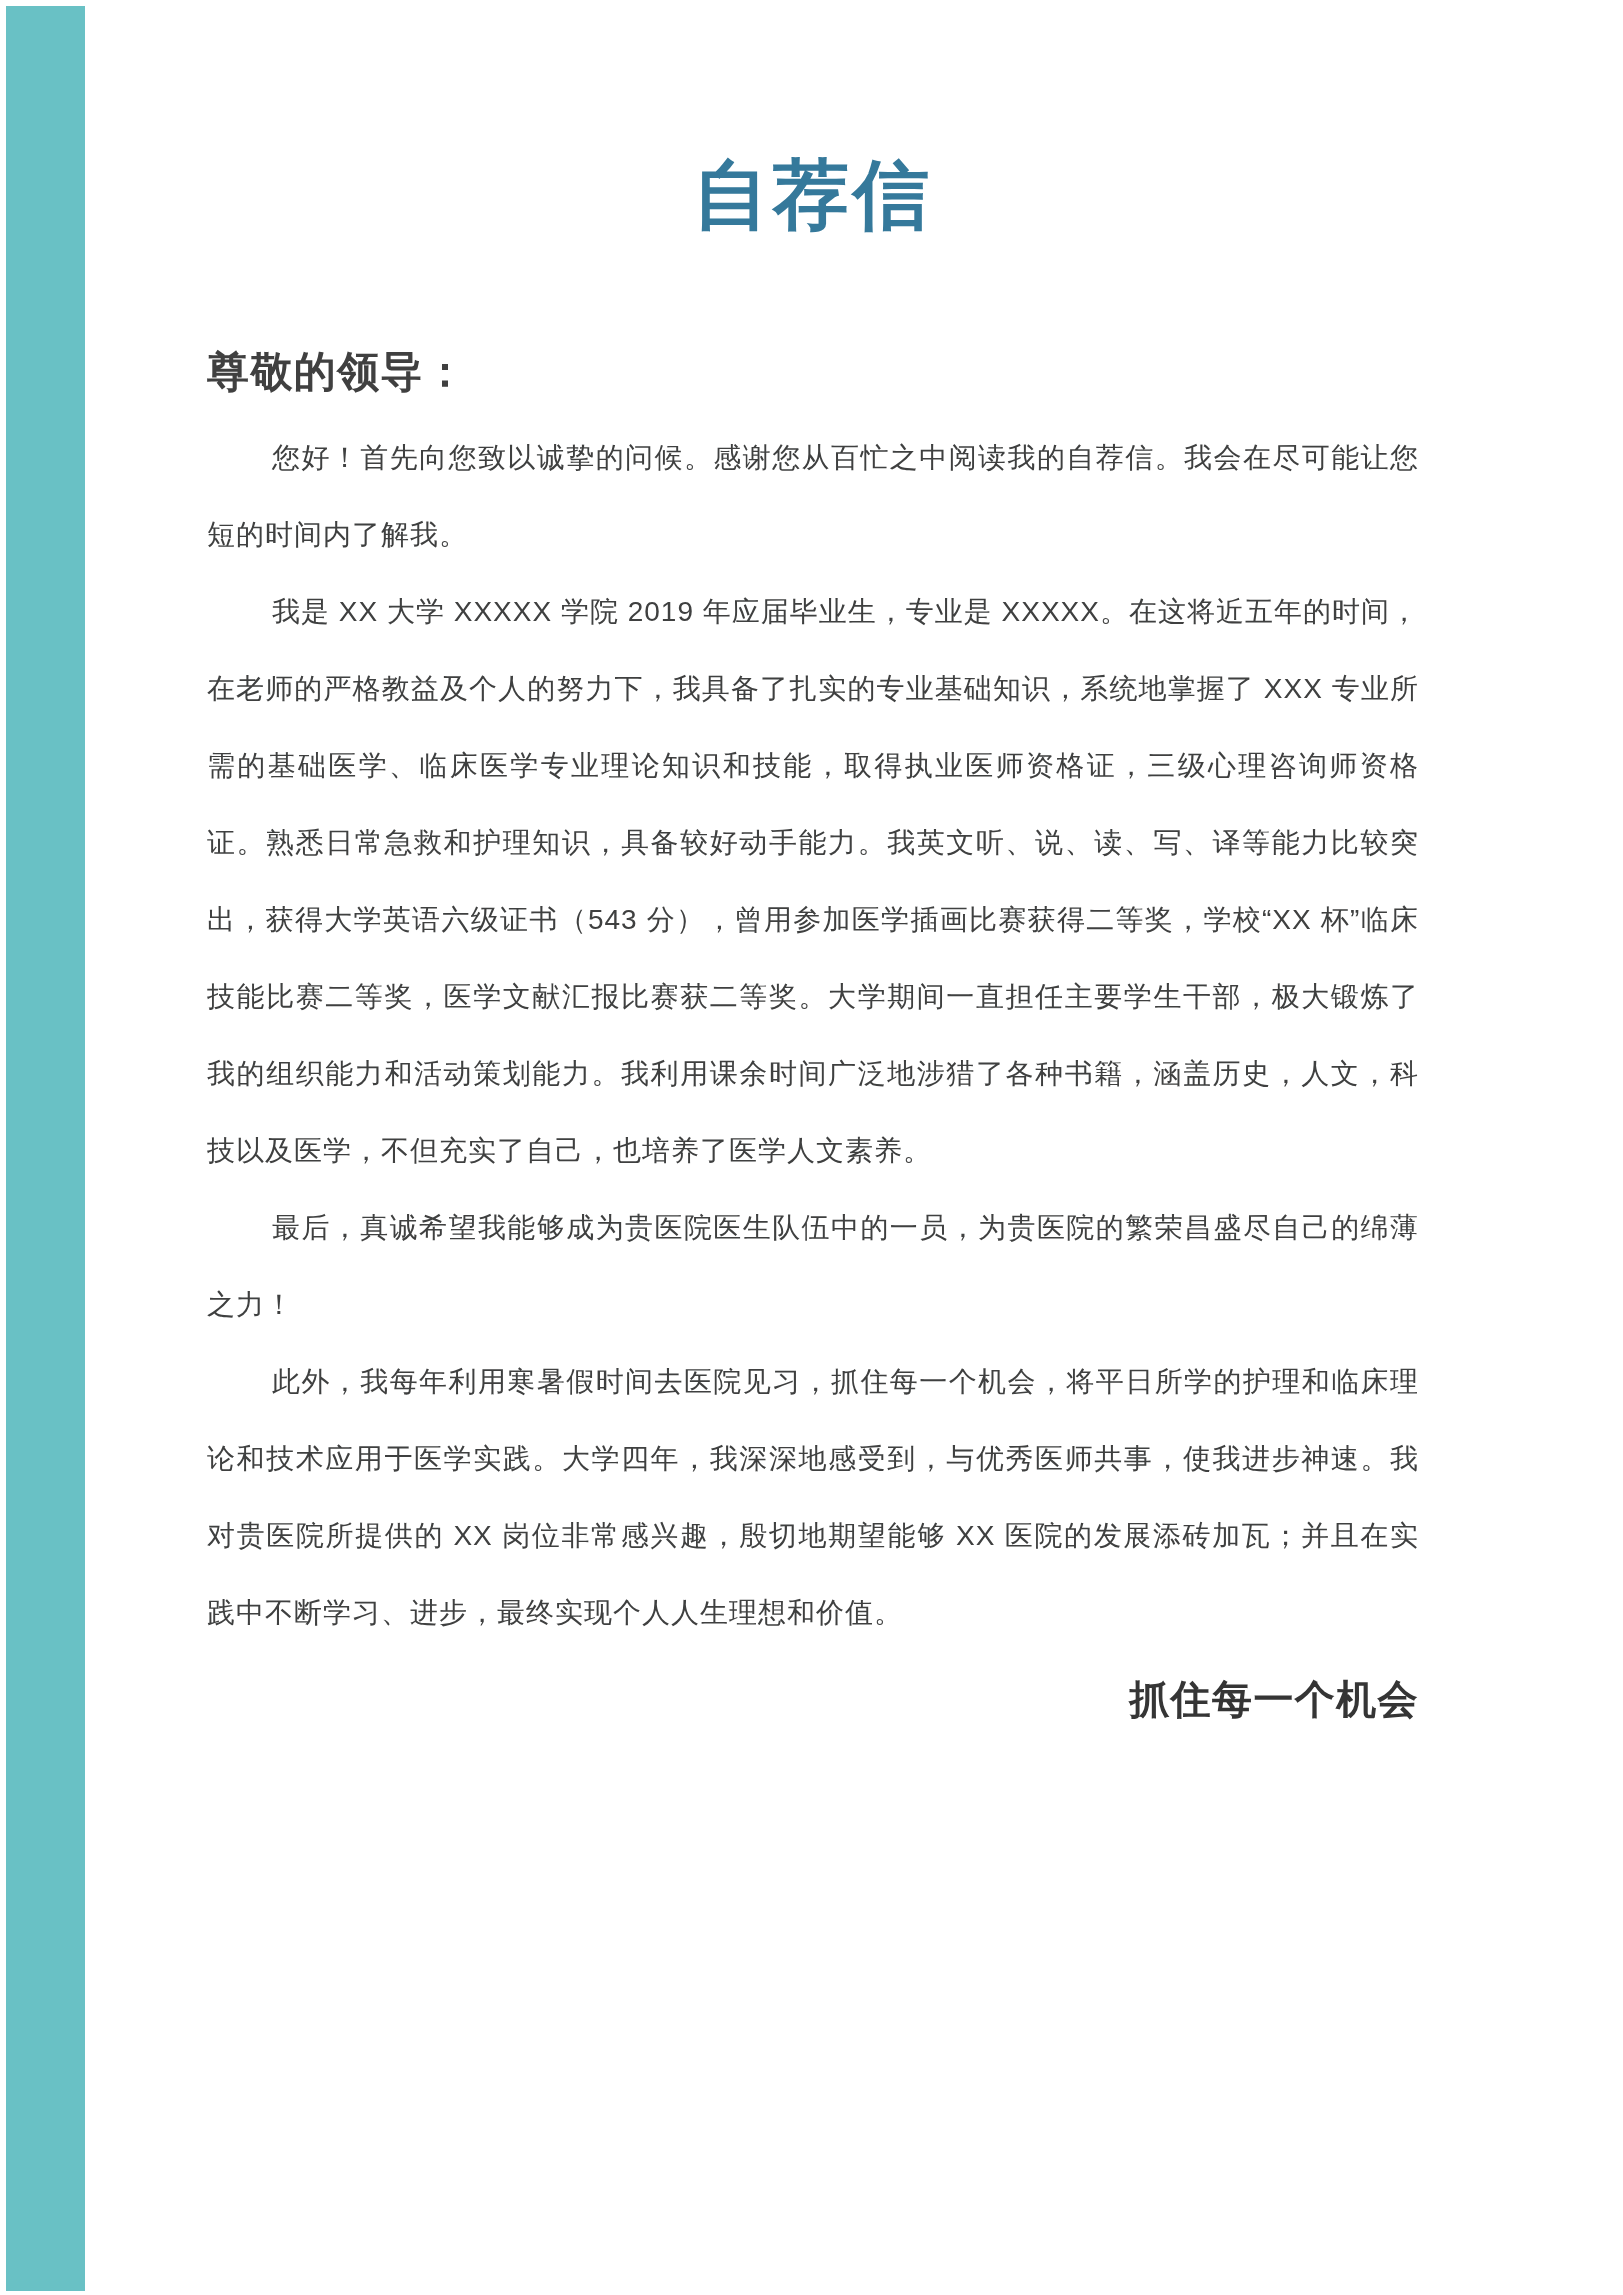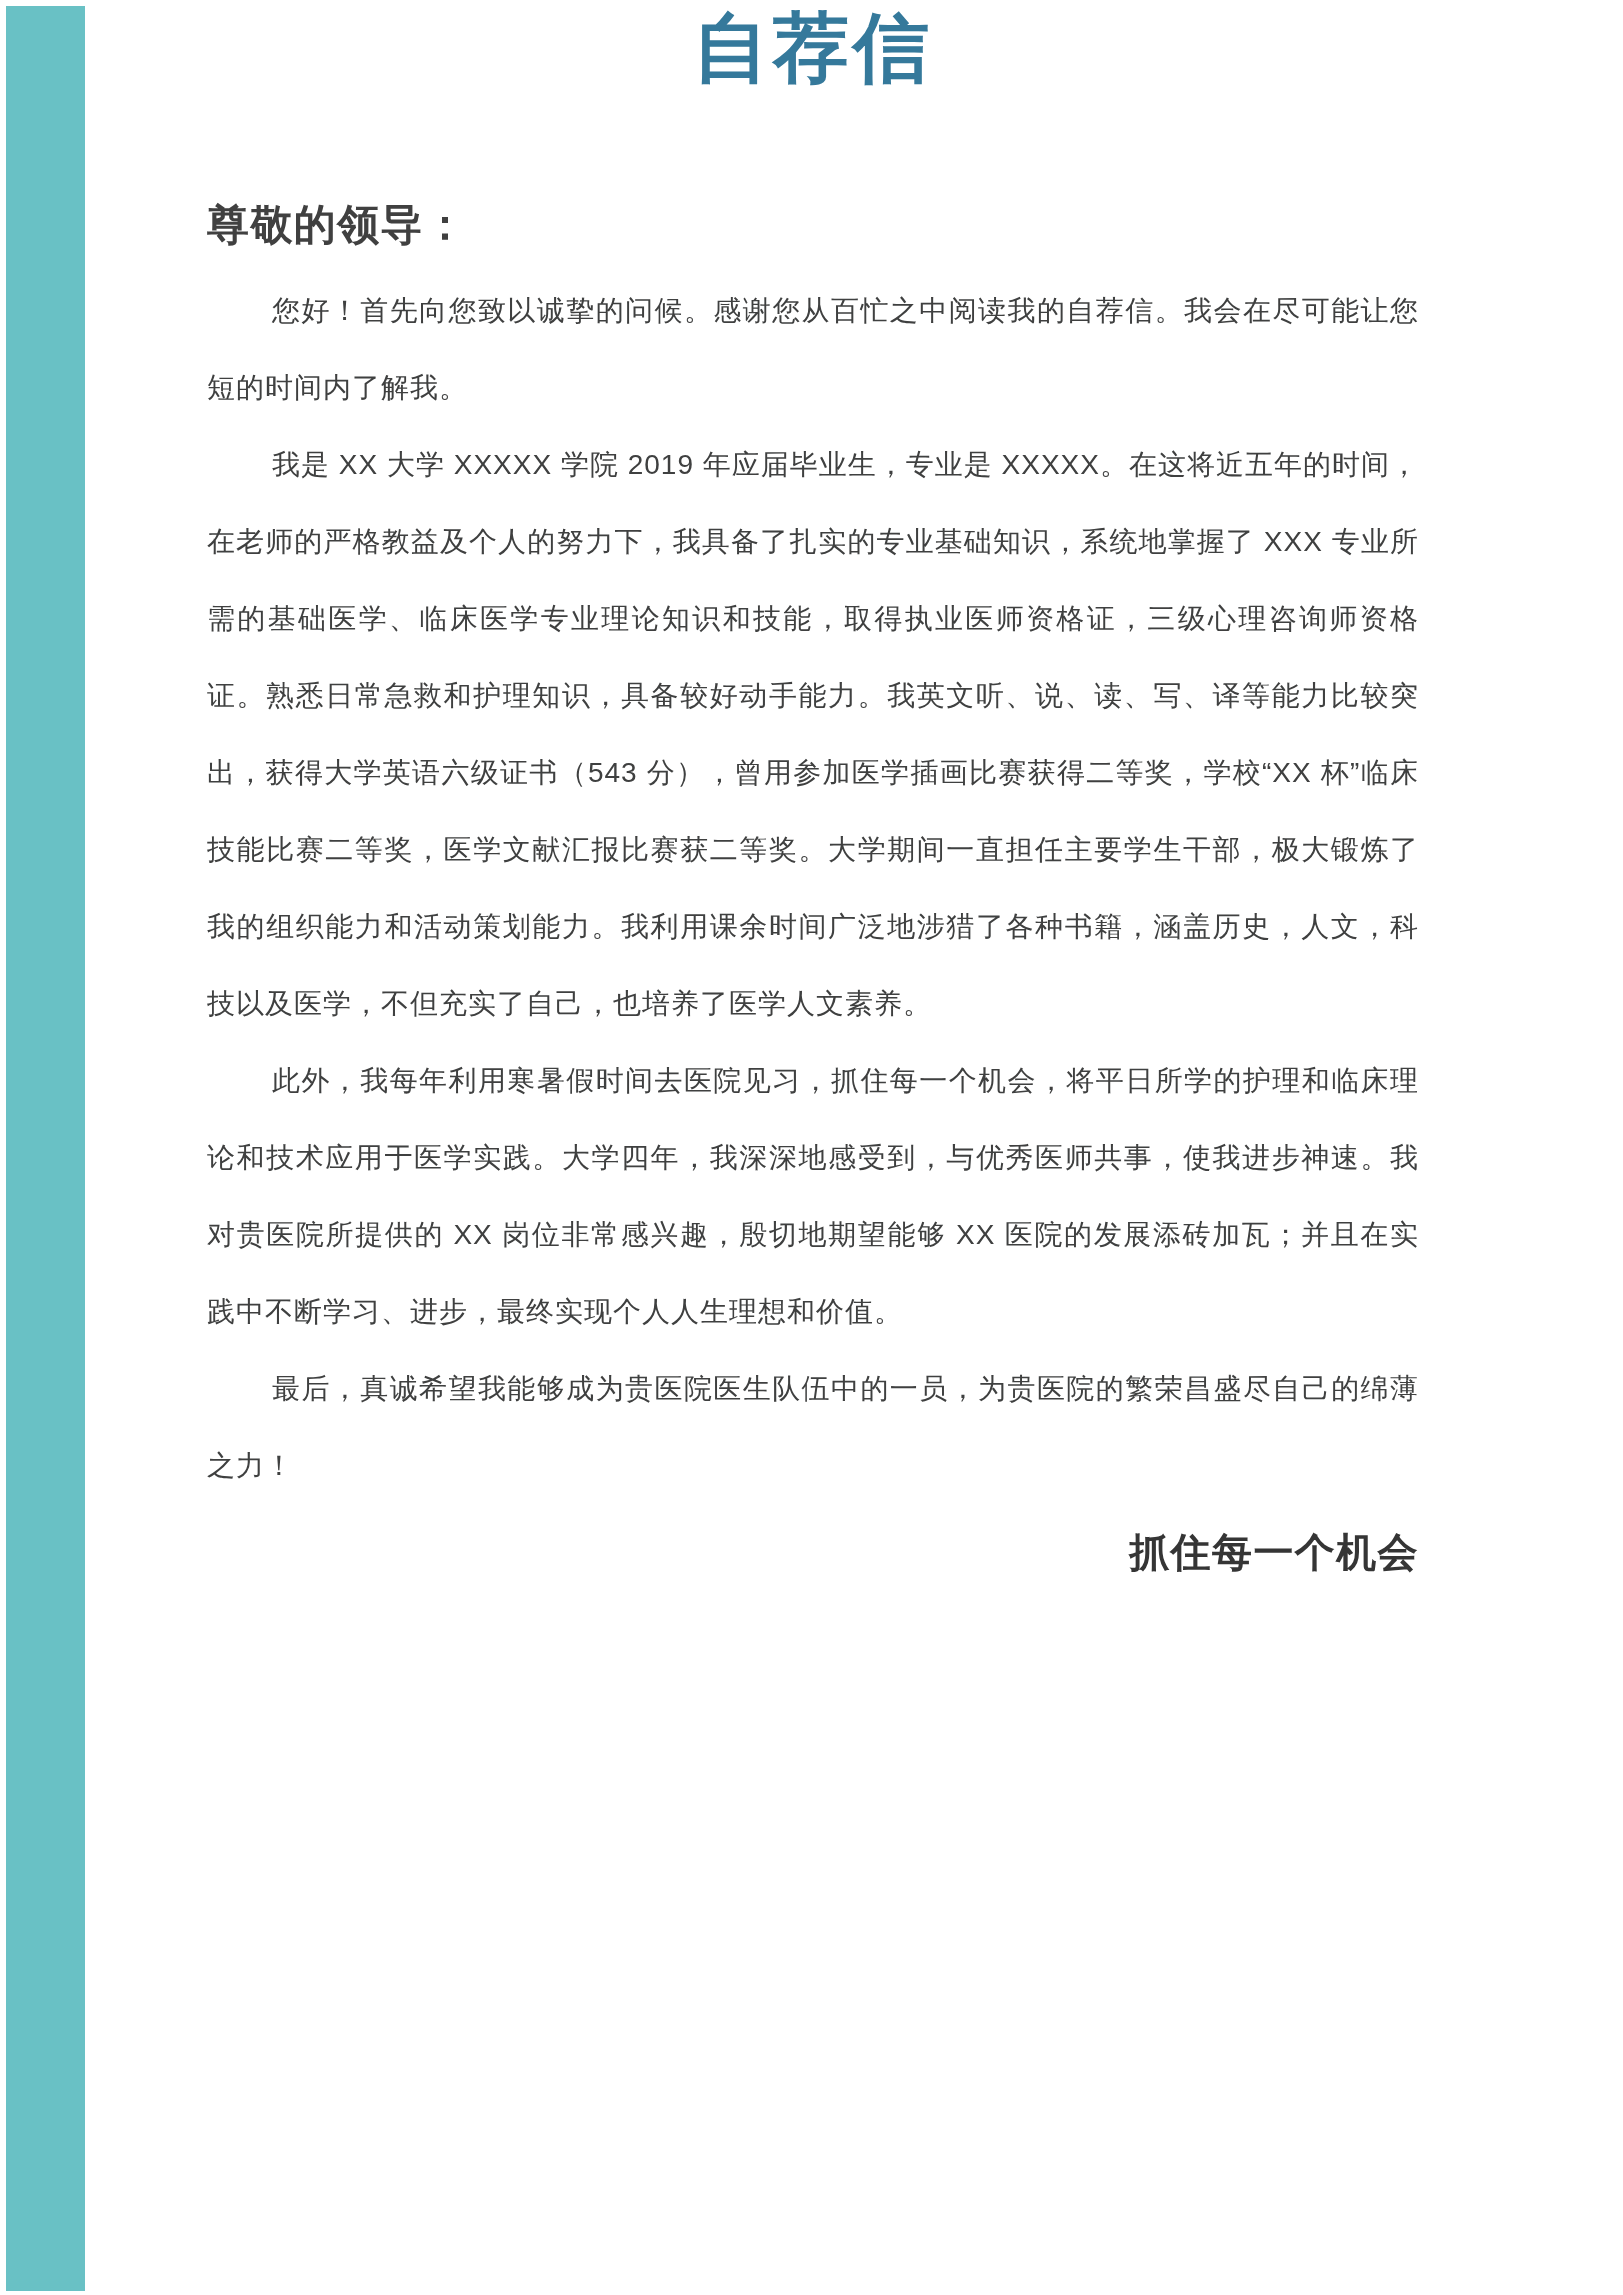--- a/index.html
+++ b/index.html
@@ -26,20 +26,21 @@
   }
   .content {
     position: absolute;
     left: 207px;
     width: 1212px;
     top: 0;
     color: #3F4040;
   }
   .title {
     margin: 0;
+    padding-top: 147px;
     text-align: center;
     font-size: 76px;
     line-height: 95px;
     font-weight: bold;
     letter-spacing: 4.1px;
     color: var(--title-color, #35799B);
   }
   .salutation {
     margin: 102px 0 0 0;
     font-size: 42px;
@@ -90,20 +91,20 @@
   <div class="stripe"></div>
 
   <div class="content">
     <h1 class="title">自荐信</h1>
 
     <h2 class="salutation">尊敬的领导：</h2>
 
     <div class="body-block">
       <p>您好！首先向您致以诚挚的问候。感谢您从百忙之中阅读我的自荐信。我会在尽可能让您短的时间内了解我。</p>
       <p>我是 XX 大学 XXXXX 学院 2019 年应届毕业生，专业是 XXXXX。在这将近五年的时间，在老师的严格教益及个人的努力下，我具备了扎实的专业基础知识，系统地掌握了 XXX 专业所需的基础医学、临床医学专业理论知识和技能，取得执业医师资格证，三级心理咨询师资格证。熟悉日常急救和护理知识，具备较好动手能力。我英文听、说、读、写、译等能力比较突出，获得大学英语六级证书（543 分），曾用参加医学插画比赛获得二等奖，学校“XX 杯”临床技能比赛二等奖，医学文献汇报比赛获二等奖。大学期间一直担任主要学生干部，极大锻炼了我的组织能力和活动策划能力。我利用课余时间广泛地涉猎了各种书籍，涵盖历史，人文，科技以及医学，不但充实了自己，也培养了医学人文素养。</p>
+      <p>最后，真诚希望我能够成为贵医院医生队伍中的一员，为贵医院的繁荣昌盛尽自己的绵薄之力！</p>
       <p>此外，我每年利用寒暑假时间去医院见习，抓住每一个机会，将平日所学的护理和临床理论和技术应用于医学实践。大学四年，我深深地感受到，与优秀医师共事，使我进步神速。我对贵医院所提供的 XX 岗位非常感兴趣，殷切地期望能够 XX 医院的发展添砖加瓦；并且在实践中不断学习、进步，最终实现个人人生理想和价值。</p>
-      <p>最后，真诚希望我能够成为贵医院医生队伍中的一员，为贵医院的繁荣昌盛尽自己的绵薄之力！</p>
     </div>
 
     <p class="signature">抓住每一个机会</p>
   </div>
 </div>
 
 
 </body></html>

